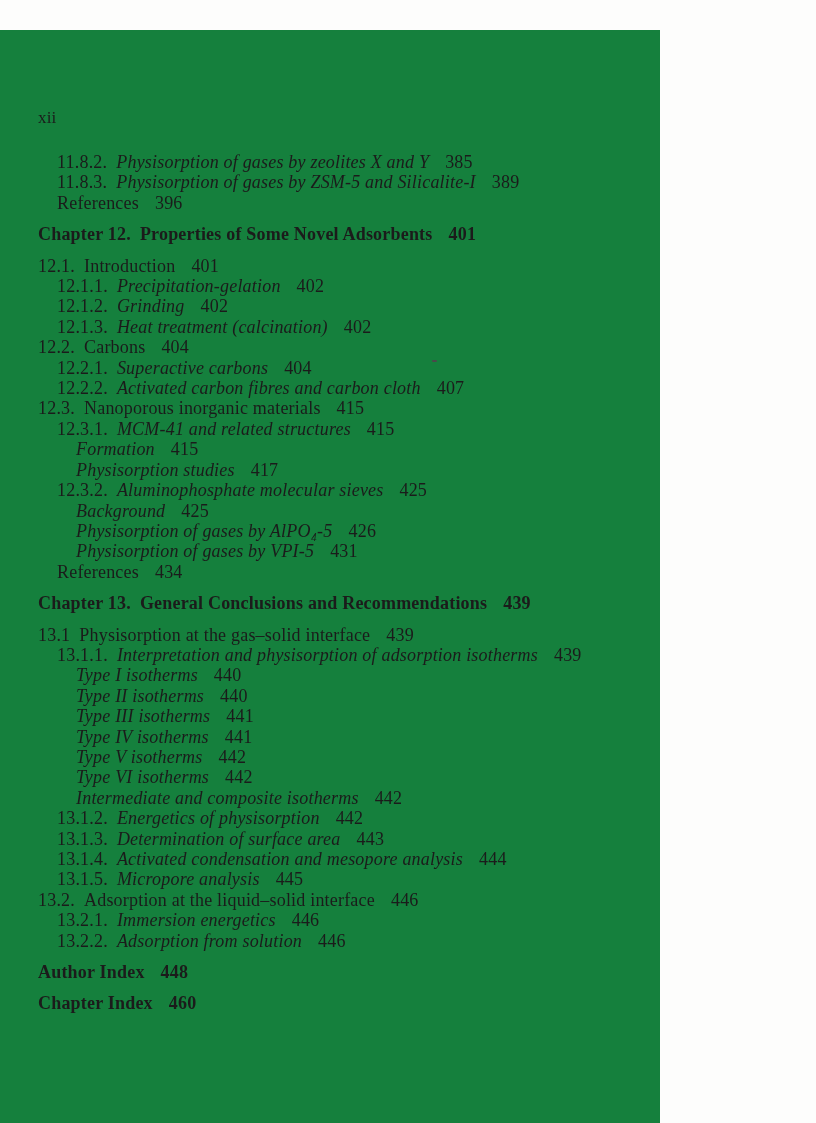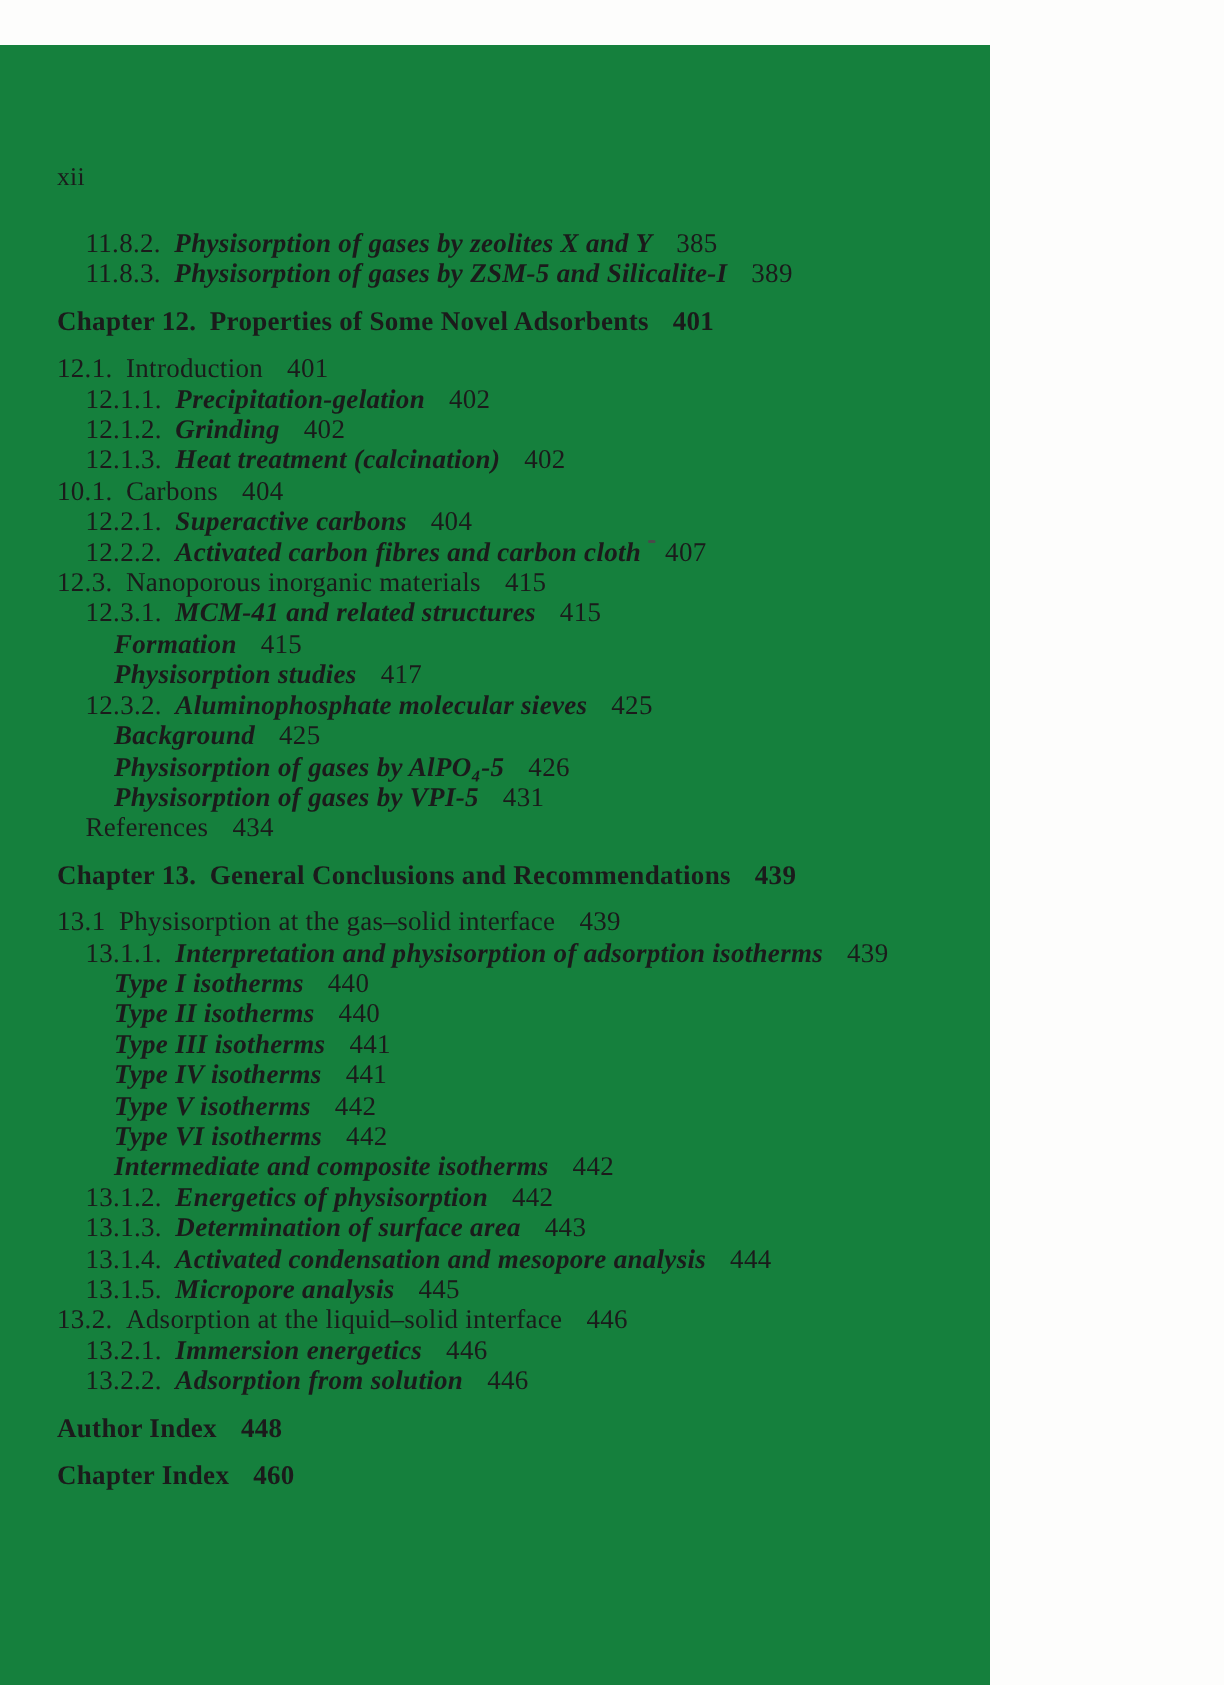--- a/index.html
+++ b/index.html
@@ -29,47 +29,48 @@
   .entry {
     line-height: 20.4px;
     white-space: nowrap;
   }
   .entry.gap { margin-top: 11px; }
   .entry.bold { font-weight: bold; }
   .indent-0 { padding-left: 0; }
   .indent-1 { padding-left: 19px; }
   .indent-2 { padding-left: 38px; }
   .num { margin-right: 9px; }
-  .title.italic { font-style: italic; font-weight: bold; }
+  .title.italic { font-style: italic; }
   .pagenum { margin-left: 16px; }
   .artifact {
     position: absolute;
     left: 432px;
     top: 330px;
     width: 5px;
     height: 2px;
     background: #4a4a4a;
     border-radius: 1px;
   }
 </style>
 </head>
 <body>
 
 <div class="page">
   <span class="folio">xii</span>
 
   <main id="toc">
       <div class="entry indent-1"><span class="num">11.8.2.</span><span class="title italic">Physisorption of gases by zeolites X and Y</span><span class="pagenum">385</span></div>
       <div class="entry indent-1"><span class="num">11.8.3.</span><span class="title italic">Physisorption of gases by ZSM-5 and Silicalite-I</span><span class="pagenum">389</span></div>
+      <div class="entry indent-1"><span class="title">References</span><span class="pagenum">396</span></div>
       <div class="entry indent-0 bold gap"><span class="num">Chapter 12.</span><span class="title">Properties of Some Novel Adsorbents</span><span class="pagenum">401</span></div>
       <div class="entry indent-0 gap"><span class="num">12.1.</span><span class="title">Introduction</span><span class="pagenum">401</span></div>
       <div class="entry indent-1"><span class="num">12.1.1.</span><span class="title italic">Precipitation-gelation</span><span class="pagenum">402</span></div>
       <div class="entry indent-1"><span class="num">12.1.2.</span><span class="title italic">Grinding</span><span class="pagenum">402</span></div>
       <div class="entry indent-1"><span class="num">12.1.3.</span><span class="title italic">Heat treatment (calcination)</span><span class="pagenum">402</span></div>
-      <div class="entry indent-0"><span class="num">10.1.</span><span class="title">Carbons</span><span class="pagenum">404</span></div>
+      <div class="entry indent-0"><span class="num">12.2.</span><span class="title">Carbons</span><span class="pagenum">404</span></div>
       <div class="entry indent-1"><span class="num">12.2.1.</span><span class="title italic">Superactive carbons</span><span class="pagenum">404</span></div>
       <div class="entry indent-1"><span class="num">12.2.2.</span><span class="title italic">Activated carbon fibres and carbon cloth</span><span class="pagenum">407</span></div>
       <div class="entry indent-0"><span class="num">12.3.</span><span class="title">Nanoporous inorganic materials</span><span class="pagenum">415</span></div>
       <div class="entry indent-1"><span class="num">12.3.1.</span><span class="title italic">MCM-41 and related structures</span><span class="pagenum">415</span></div>
       <div class="entry indent-2"><span class="title italic">Formation</span><span class="pagenum">415</span></div>
       <div class="entry indent-2"><span class="title italic">Physisorption studies</span><span class="pagenum">417</span></div>
       <div class="entry indent-1"><span class="num">12.3.2.</span><span class="title italic">Aluminophosphate molecular sieves</span><span class="pagenum">425</span></div>
       <div class="entry indent-2"><span class="title italic">Background</span><span class="pagenum">425</span></div>
       <div class="entry indent-2"><span class="title italic">Physisorption of gases by AlPO₄-5</span><span class="pagenum">426</span></div>
       <div class="entry indent-2"><span class="title italic">Physisorption of gases by VPI-5</span><span class="pagenum">431</span></div>

